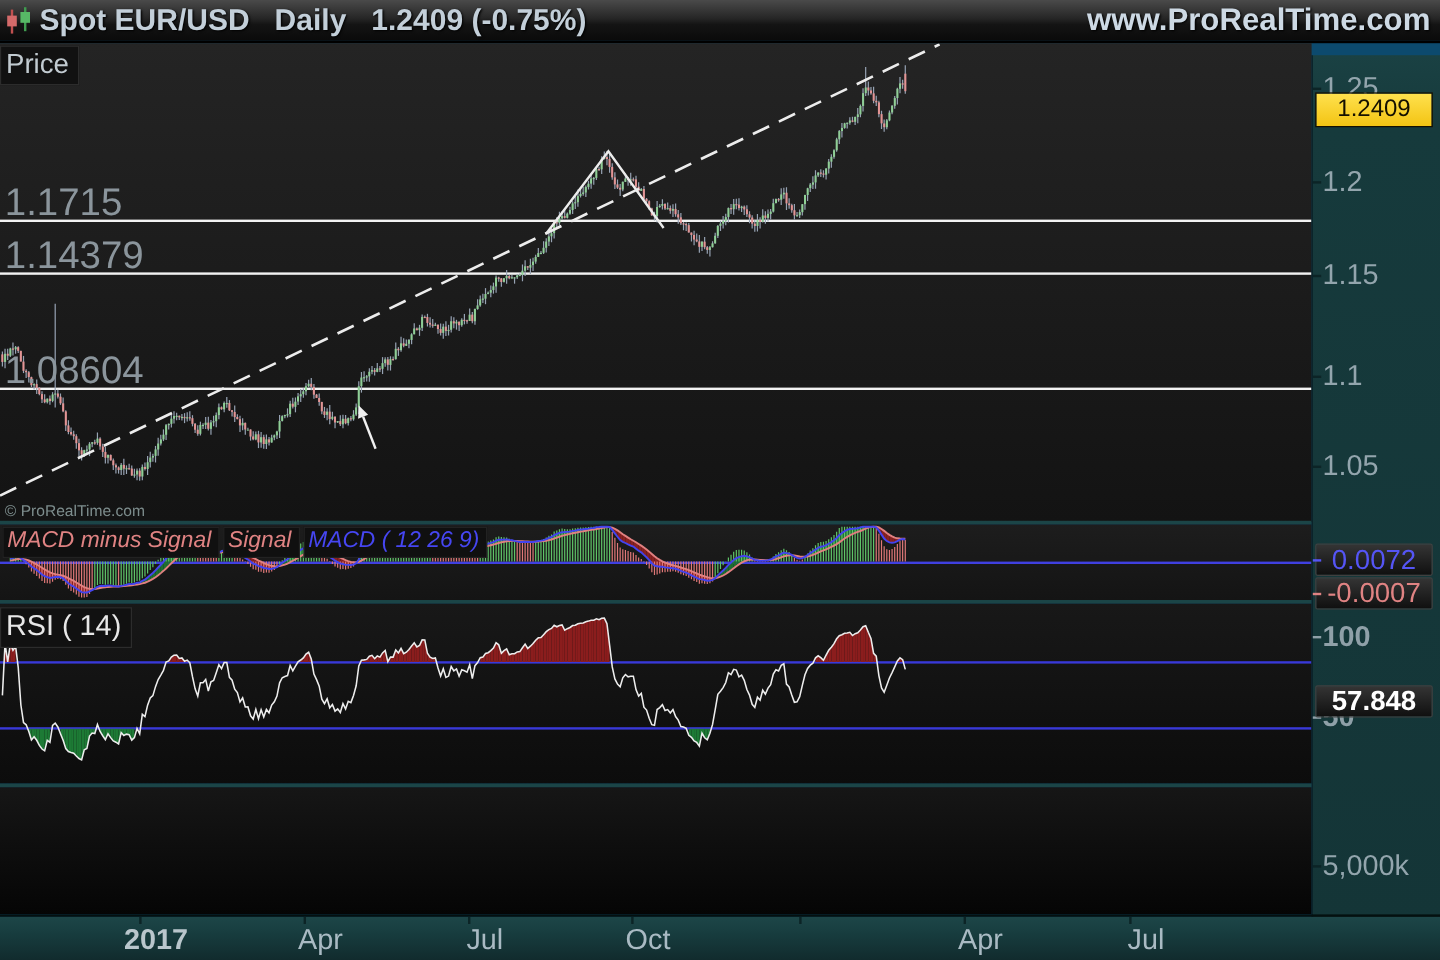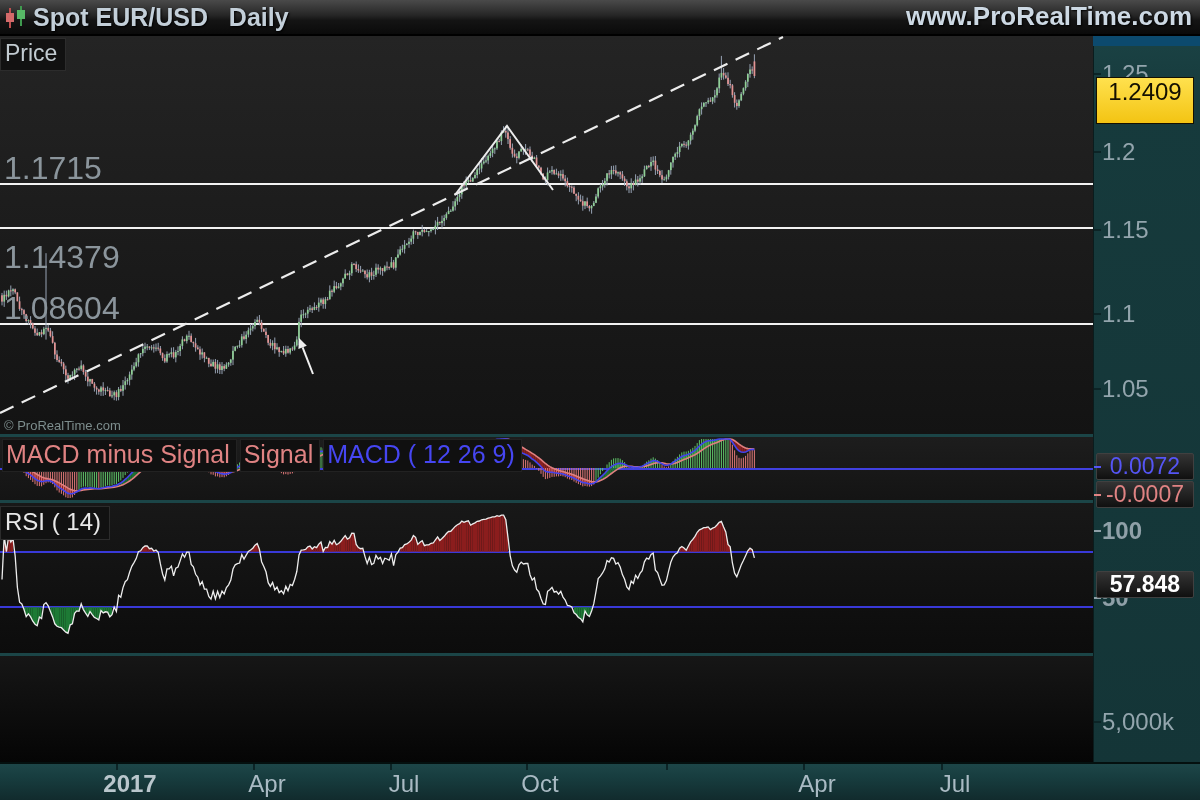--- a/index.html
+++ b/index.html
@@ -20,30 +20,30 @@
   #rsi-panel{top:503px;height:150px;background:linear-gradient(180deg,#181818,#0c0c0c);}
   #vol-panel{top:656px;height:106px;background:linear-gradient(180deg,#161616,#050505);}
   .sep{position:absolute;left:0;width:1093px;background:#1b4547;}
   .hline{position:absolute;left:0;width:1093px;height:2px;background:#f2f2f2;}
   .panel svg{position:absolute;left:0;top:0;}
   .lvl-label{position:absolute;left:4px;color:#8b959c;font-size:32px;line-height:26px;}
   .pane-tag{position:absolute;background:#111;border:1px solid #2c2c2c;color:#c2cbd1;
     font-size:23px;padding:1px 8px 3px 4px;}
   .copyright{position:absolute;left:4px;color:#7d8d8d;font-size:13px;}
   .macd-tags{position:absolute;left:2px;top:439px;display:flex;gap:3px;z-index:5;}
-  .macd-tag{background:#101010;border:1px solid #222;font-size:25px;padding:0 6px 2px 3px;white-space:pre;}
+  .macd-tag{background:#101010;border:1px solid #222;font-size:19px;padding:0 6px 2px 3px;white-space:pre;font-style:italic;}
   
   #right-axis{position:absolute;left:1093px;top:34px;width:107px;height:728px;
     background:linear-gradient(180deg,#1a4143 0%,#163a3c 8%,#143537 100%);
     border-left:1px solid #0a1c1d;margin-top:12px;}
   .ax-lbl{position:absolute;left:8px;color:#93a5ad;font-size:24px;line-height:26px;white-space:nowrap;}
   .ax-tick{position:absolute;left:0;width:7px;height:2px;background:#0c2426;}
   .badge{position:absolute;left:2px;width:98px;text-align:center;box-sizing:border-box;}
   #price-badge{background:linear-gradient(180deg,#ffe14e,#f3c413);border:1px solid #151000;
-    color:#141000;font-size:24px;height:47px;line-height:27px;}
+    color:#141000;font-size:20px;height:29px;line-height:27px;}
   .dark-badge{background:linear-gradient(180deg,#343434,#101010);border:1px solid #404040;
     font-size:23px;height:27px;line-height:25px;border-radius:2px;}
   
   #time-axis{position:absolute;left:0;top:762px;width:1200px;height:38px;
     background:linear-gradient(180deg,#1d4648 0%,#173c3e 40%,#112b2d 100%);
     border-top:2px solid #04100f;box-sizing:border-box;}
   .t-lbl{position:absolute;top:6px;width:90px;text-align:center;color:#a9bac3;font-size:24px;}
   .t-lbl.bold{font-weight:bold;color:#b9c6cc;}
   .t-tick{position:absolute;top:0;width:2px;height:6px;background:#0c2426;}
 </style>
@@ -56,20 +56,21 @@
     <span class="tb-icon">
       <i style="left:4px;top:4px;width:2px;height:20px;background:#c05050;"></i>
       <i style="left:1px;top:9px;width:8px;height:9px;background:#d46a6a;"></i>
       <i style="left:15px;top:2px;width:2px;height:20px;background:#3f9b4f;"></i>
       <i style="left:12px;top:6px;width:8px;height:9px;background:#57b866;"></i>
     </span>
     <span class="tb-txt">Spot EUR/USD</span>
     <span class="tb-txt">   </span>
     <span class="tb-txt">Daily</span>
     <span class="tb-txt">   </span>
+    <span class="tb-txt">1.2409 (-0.75%)</span>
     <span class="tb-txt">   </span>
     <span class="brand">www.ProRealTime.com</span>
   </div>
 
   <div id="price-panel" class="panel">
     <div id="price-lines">
         <div class="hline" style="top: 147px;"></div>
         <div class="hline" style="top: 191px;"></div>
         <div class="hline" style="top: 287px;"></div>
       </div>
@@ -761,21 +762,21 @@
         <line x1="754.4" x2="754.4" y1="18.3" y2="42.2" stroke="#97a3b4" stroke-width="1"></line>
         <rect x="753.6" y="25.4" width="1.7" height="14.6" fill="#e49494"></rect>
         <line x1="0" y1="377" x2="783" y2="1" stroke="#ececec" stroke-width="2.2" stroke-dasharray="15 9"></line>
         <polyline points="455,159 507,90 553,154" fill="none" stroke="#ececec" stroke-width="2"></polyline>
         <line x1="313" y1="338" x2="302.6" y2="311.3" stroke="#f0f0f0" stroke-width="2"></line>
         <polygon points="299,302 306.8,309.7 298.4,313.0" fill="#f0f0f0"></polygon>
       </svg>
     <div class="pane-tag" style="left:0;top:2px;">Price</div>
     <div id="level-labels">
         <div class="lvl-label" style="top: 119px;">1.1715</div>
-        <div class="lvl-label" style="top: 163px; margin-top: 45px;">1.14379</div>
+        <div class="lvl-label" style="top: 163px;">1.14379</div>
         <div class="lvl-label" style="top: 259px;">1.08604</div>
       </div>
     <div class="copyright" style="top:382px;">© ProRealTime.com</div>
   </div>
   <div class="sep" style="top:434px;height:3px;"></div>
 
   <div id="macd-panel" class="panel">
     <div id="macd-zero" style="position: absolute; left: 0px; top: 31px; width: 1093px; height: 2px; background: rgb(64, 64, 224);"></div>
     <svg id="macd-svg" width="1093" height="63">
         <polygon points="8.6,28.7 10.8,27.9 10.8,29.8 8.6,30.2" fill="#1e6f31"></polygon>

